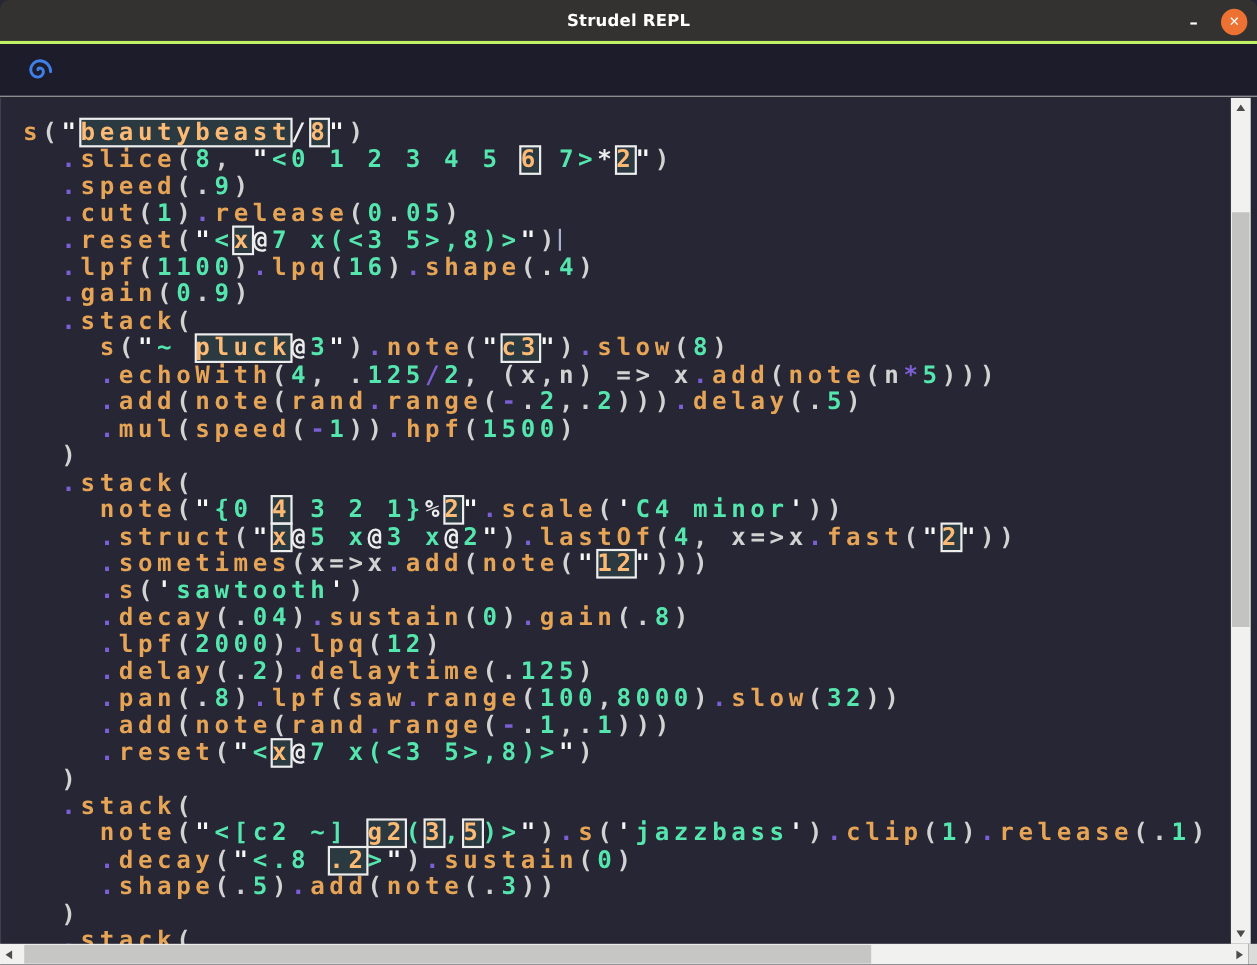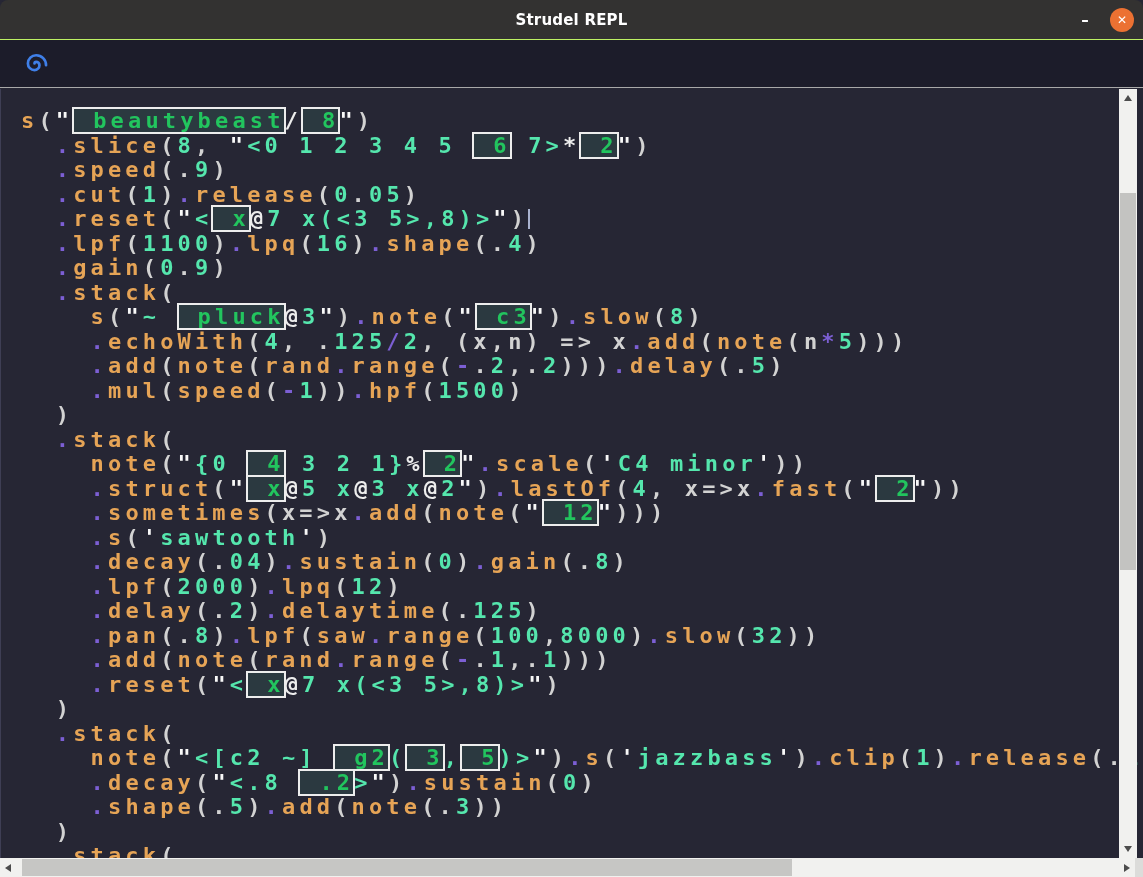--- a/index.html
+++ b/index.html
@@ -5,21 +5,21 @@
   * { box-sizing: border-box; }
   html,body { margin:0; padding:0; }
   body {
     width:1143px; height:877px; overflow:hidden; position:relative;
     background:#262634; font-family:"DejaVu Sans", sans-serif;
   }
   
   .titlebar {
     height:40px; background:#333231; position:relative;
     display:flex; align-items:center; justify-content:center;
-    border-radius:8px 8px 0 0; border-bottom:1px solid #bef264;
+    border-radius:8px 8px 0 0; border-bottom:3px solid #bef264;
   }
   .title { color:#ffffff; font-weight:bold; font-size:15px; letter-spacing:.2px; }
   .btn-min {
     position:absolute; right:46px; top:8px; width:24px; height:24px;
     display:flex; align-items:center; justify-content:center;
     color:#ffffff; font-weight:bold; font-size:15px; cursor:default;
   }
   .btn-close {
     position:absolute; right:9px; top:8px; width:24px; height:24px;
     border-radius:50%; background:#ec7132;
@@ -42,22 +42,22 @@
     font-size:22px; letter-spacing:4.15px; line-height:24.5px;
     white-space:pre; color:#d2d2d2;
   }
   .cl { height:24.5px; }
   .tk-f { color:#e6a456; }            
   .tk-o { color:#7c5fd4; }            
   .tk-p { color:#d2d2d2; }            
   .tk-q { color:#f8f8f8; }            
   .tk-w { color:#ededed; }            
   .tk-s { color:#55e6ad; }            
-  .tk-b { color:#22c55e; outline:2px solid #ededed; outline-offset:-1px;
-          background:rgba(85,230,173,0.10);padding-left:20px; }
+  .tk-b { color:#fdba74; outline:2px solid #ededed; outline-offset:-1px;
+          background:rgba(85,230,173,0.10); }
   .tk-cur { display:inline-block; width:2px; height:20px; background:#a9b2cf;
           vertical-align:-3px; }
   
   .vsb {
     position:absolute; top:89px; right:6px; width:18px; bottom:19px;
     background:#f1f1ef;
   }
   .vsb-thumb { position:absolute; left:1px; right:1px; top:104px; height:377px; background:#c3c3c1; }
   .arr { width:0; height:0; position:absolute; }
   .arr-up   { left:5px; top:6px;    border-left:4px solid transparent; border-right:4px solid transparent; border-bottom:6px solid #4c4c4c; }

